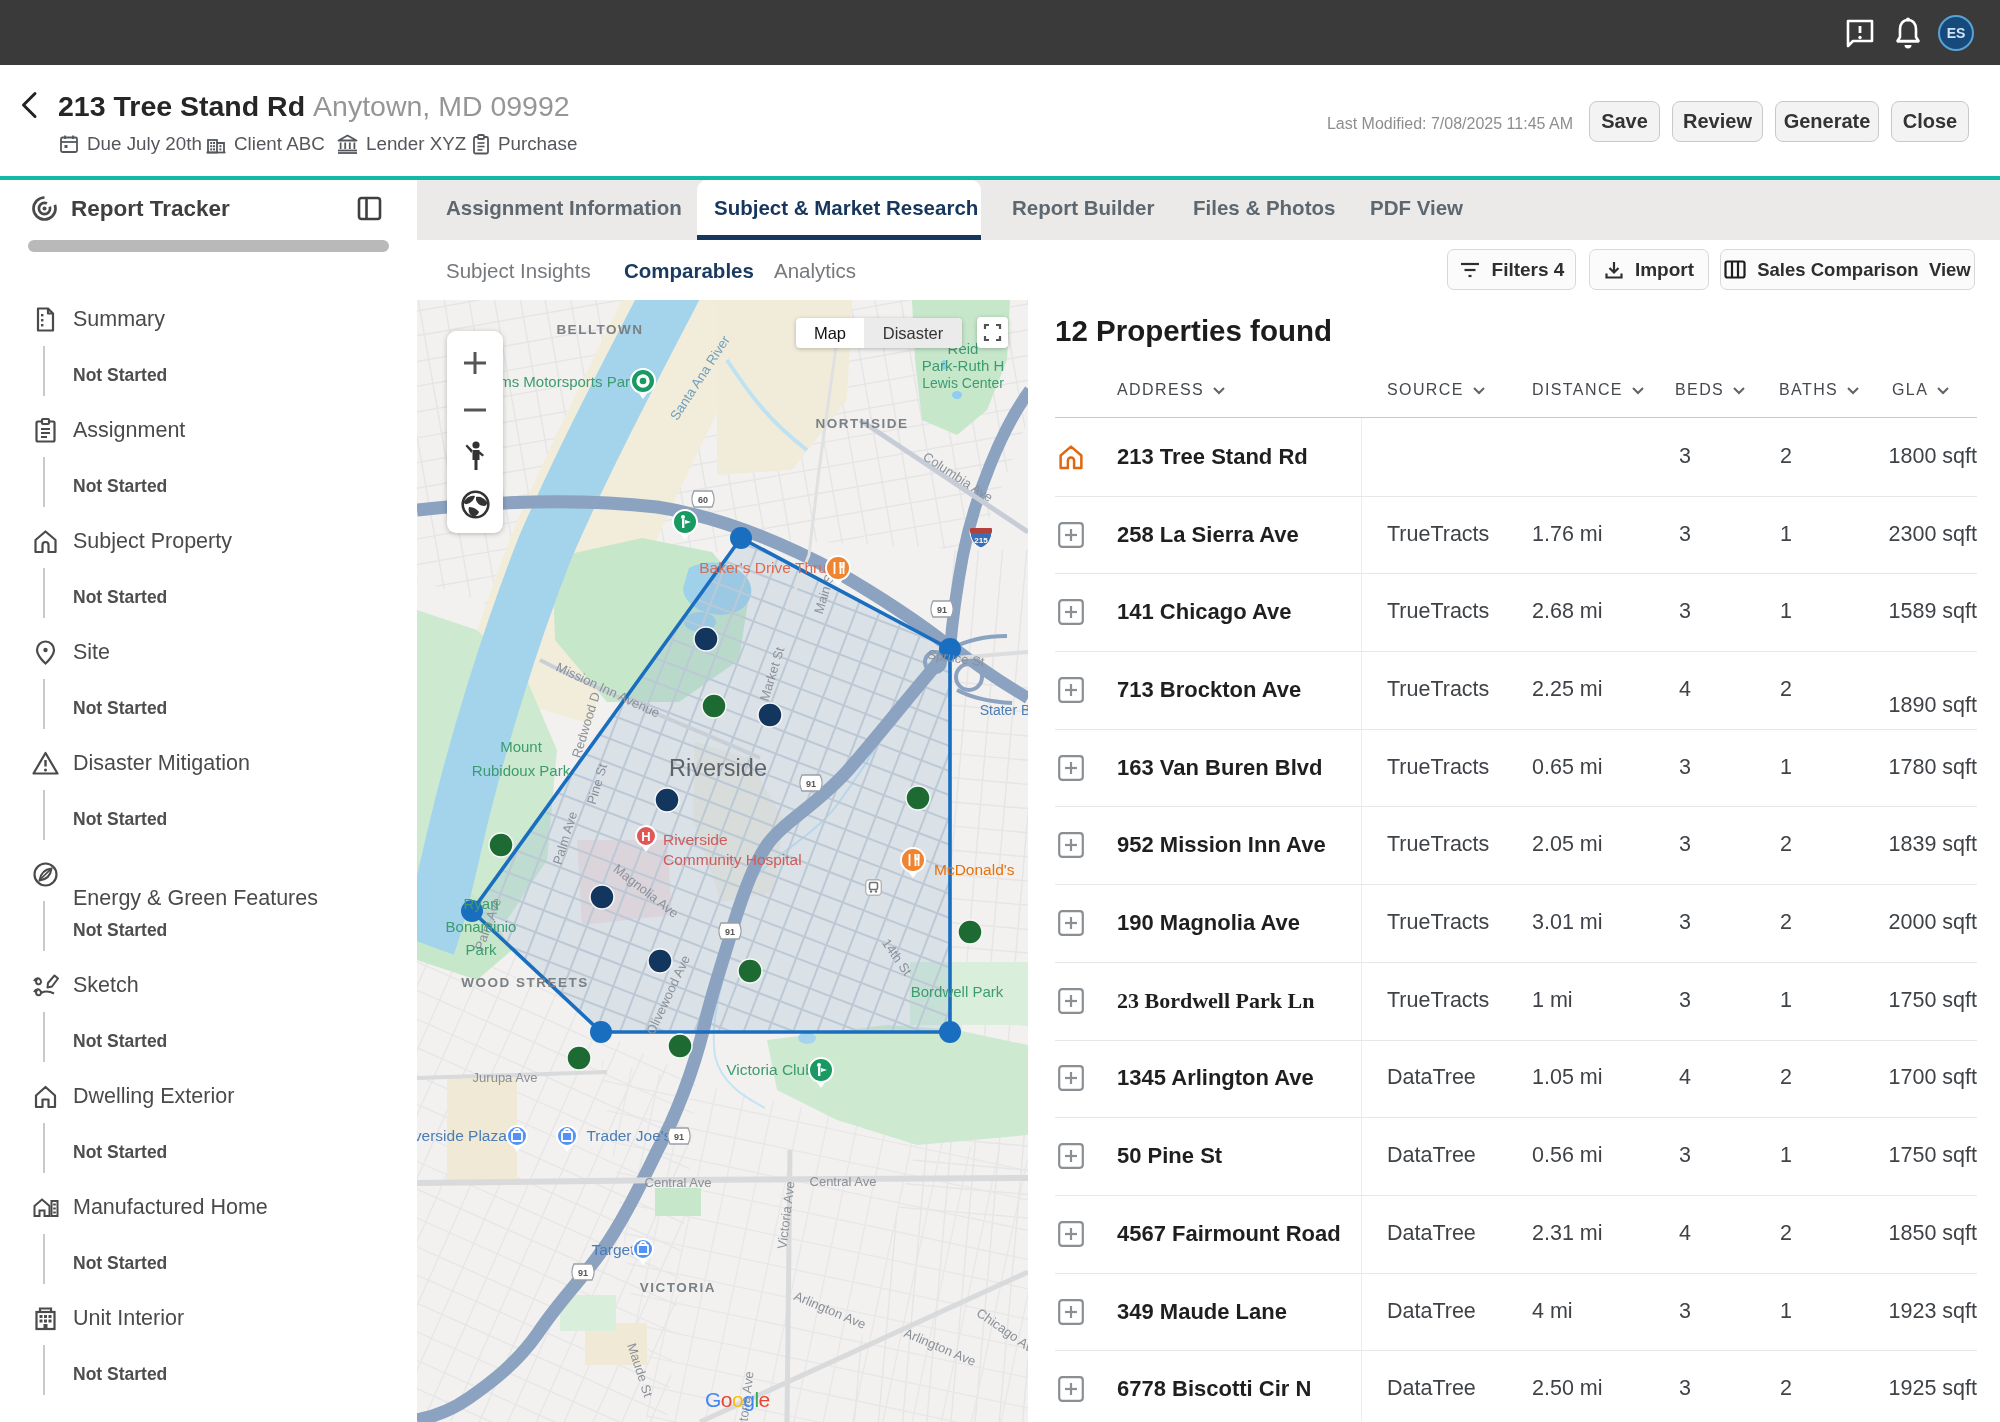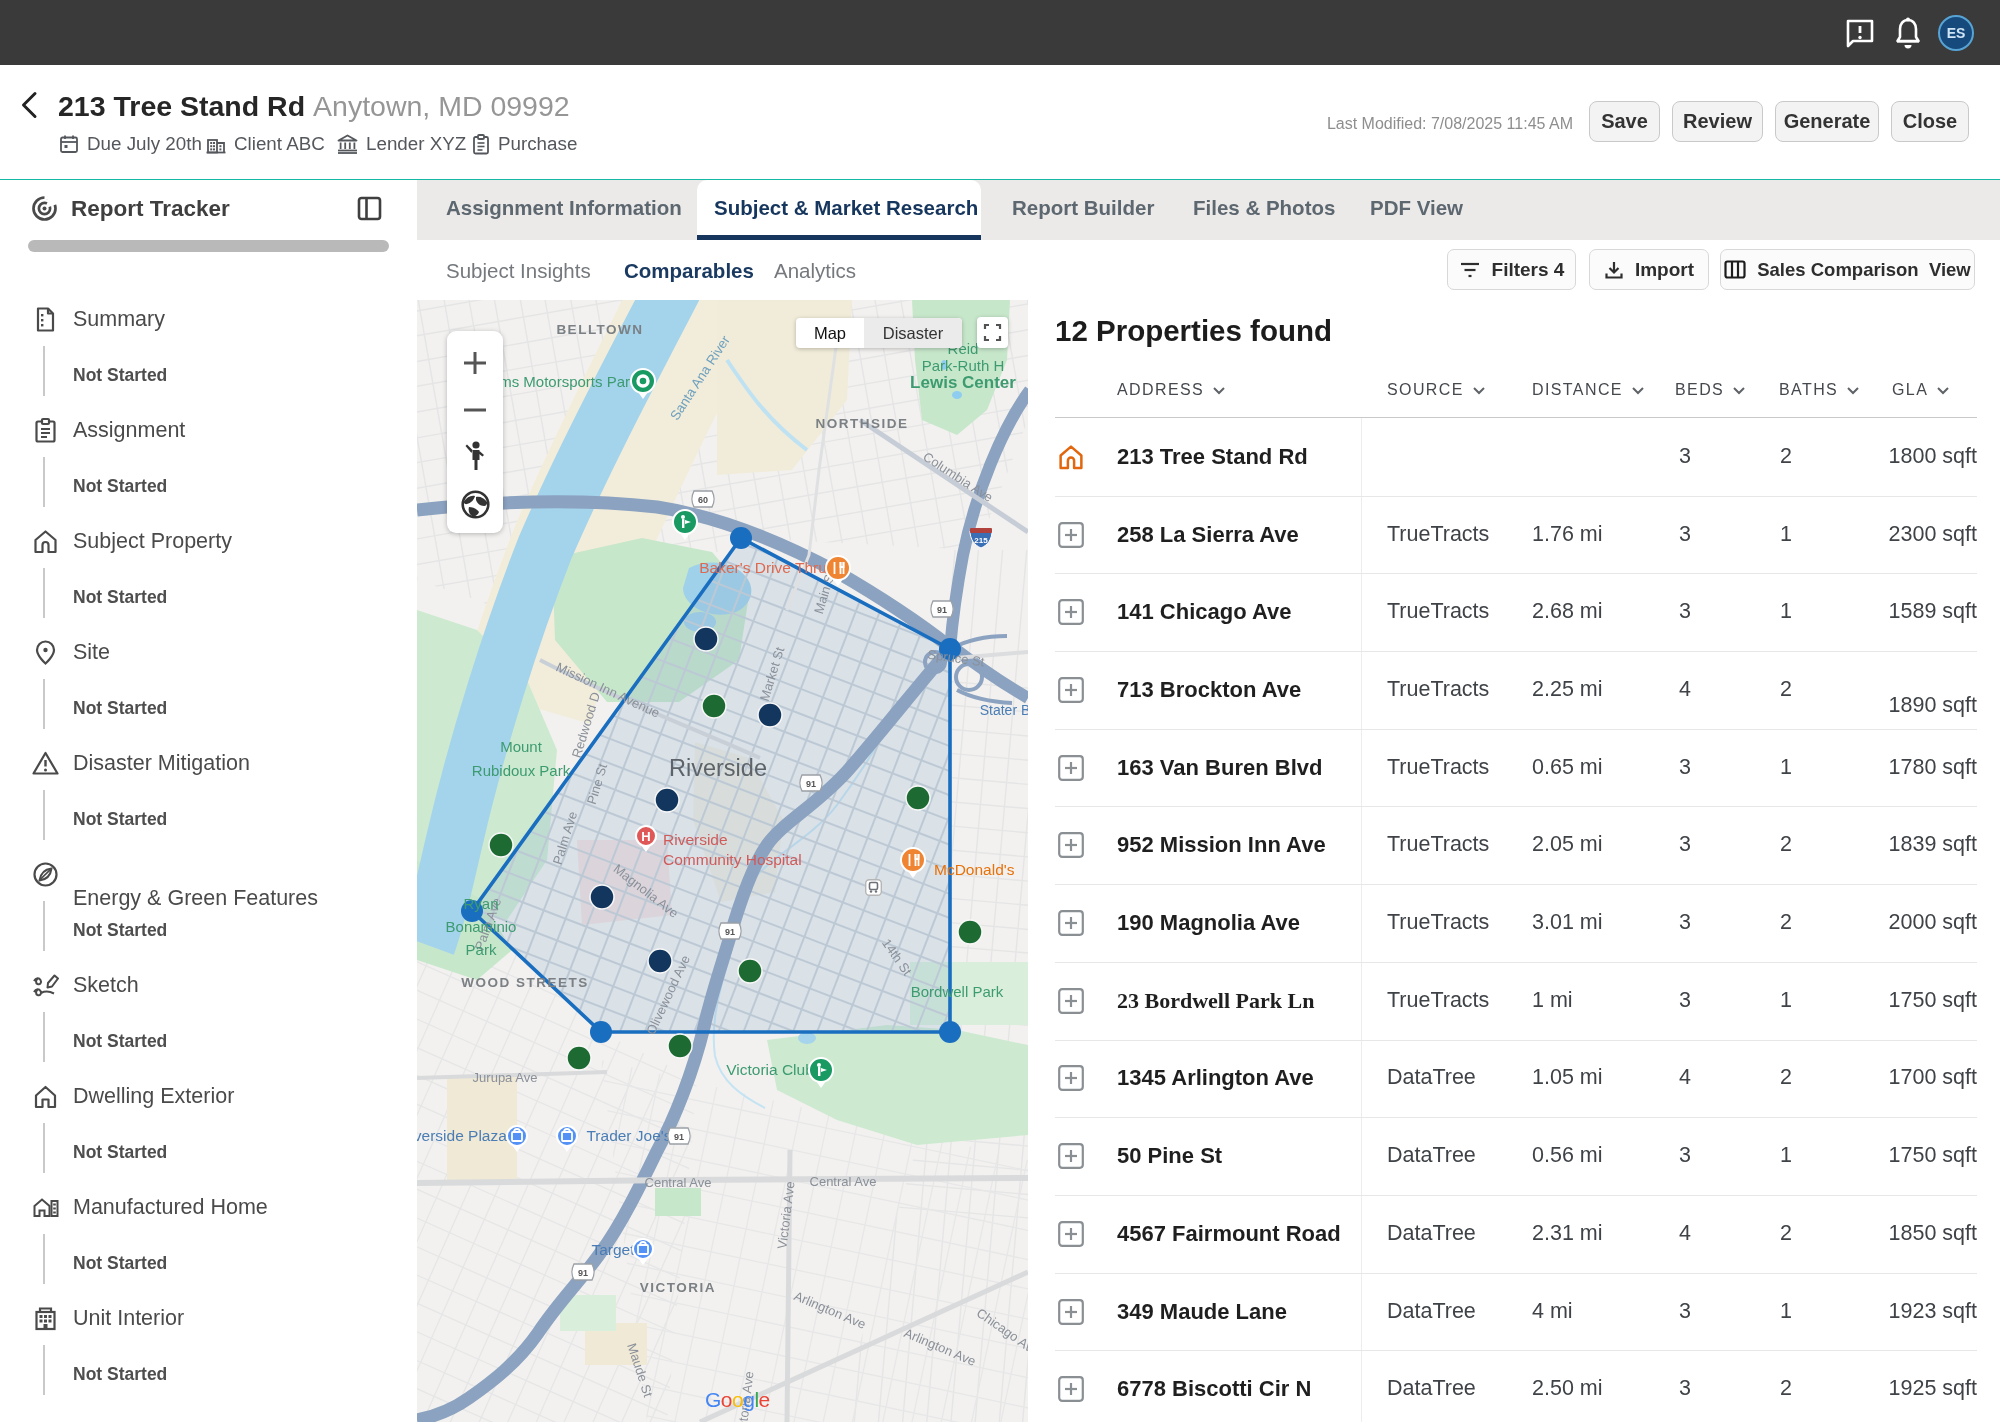--- a/index.html
+++ b/index.html
@@ -1,20 +1,20 @@
 <!DOCTYPE html>
 <html><head>
 <meta charset="utf-8">
 <style>
   * { margin:0; padding:0; box-sizing:border-box; }
   html,body { width:2000px; height:1422px; font-family:"Liberation Sans", sans-serif; background:#fff; overflow:hidden; }
   .abs { position:absolute; }
   #canvas { position:relative; width:2000px; height:1422px; overflow:hidden; background:#fff; }
   #topbar { position:absolute; left:0; top:0; width:2000px; height:65px; background:#3a3a3a; }
-  #header { position:absolute; left:0; top:65px; width:2000px; height:115px; background:#fff; border-bottom:1px solid #14b8a6;text-decoration:underline; }
+  #header { position:absolute; left:0; top:65px; width:2000px; height:115px; background:#fff; border-bottom:4px solid #14b8a6;text-decoration:underline; }
   .htitle { position:absolute; left:58px; top:25px; font-size:28.5px; font-weight:bold; color:#262626; }
   .hsub { color:#969696; font-weight:normal; }
   .meta { position:absolute; top:67px; height:24px; font-size:18.8px; color:#54575c; display:flex; align-items:center; gap:8px; }
   .lastmod { position:absolute; top:50px; font-size:16px; color:#8e8e8e; }
   .hbtn { position:absolute; top:36px; height:41px; background:#f3f3f3; border:1.5px solid #c9c9c9; border-radius:8px; font-size:20px; font-weight:bold; color:#333; display:flex; align-items:center; justify-content:center; }
   .sit { position:absolute; left:73px; font-size:21.5px; color:#4a4a4a; }
   .sns { position:absolute; left:73px; font-size:17.5px; font-weight:bold; color:#4e4e4e; }
   .sline { position:absolute; left:43px; width:1.5px; height:50px; background:#c9c9c9; }
   #tabbar { position:absolute; left:417px; top:180px; width:1583px; height:60px; background:#eceae9; }
   #activetab { position:absolute; left:697px; top:180px; width:284px; height:60px; background:#fff; border-radius:10px 10px 0 0; }
@@ -725,21 +725,21 @@
         <circle cx="333" cy="671" r="12" fill="#1d6b33" stroke="#f8f8f8" stroke-width="1.5"></circle>
         <circle cx="263" cy="746" r="12" fill="#1d6b33" stroke="#f8f8f8" stroke-width="1.5"></circle>
         <circle cx="162" cy="758" r="12" fill="#1d6b33" stroke="#f8f8f8" stroke-width="1.5"></circle>
       </svg>
       <div class="mlabel" style="left:183px;top:29px;color:#7b8085;font-size:13.5px;font-weight:bold;letter-spacing:1.5px;transform:translate(-50%,-50%);">BELLTOWN</div>
       <div class="mlabel" style="left:283px;top:78px;color:#6fa0be;font-size:13.5px;font-weight:normal;letter-spacing:0px;transform:translate(-50%,-50%) rotate(-57deg);">Santa Ana River</div>
       <div class="mlabel" style="left:138px;top:81px;color:#3d9b70;font-size:15px;font-weight:normal;letter-spacing:0px;transform:translate(-50%,-50%);">Adams Motorsports Park</div>
       <div class="mlabel" style="left:445px;top:123px;color:#7b8085;font-size:13.5px;font-weight:bold;letter-spacing:1.5px;transform:translate(-50%,-50%);">NORTHSIDE</div>
       <div class="mlabel" style="left:546px;top:48px;color:#3d9b70;font-size:15px;font-weight:normal;letter-spacing:0px;transform:translate(-50%,-50%);">Reid</div>
       <div class="mlabel" style="left:546px;top:65px;color:#3d9b70;font-size:15px;font-weight:normal;letter-spacing:0px;transform:translate(-50%,-50%);">Park-Ruth H</div>
-      <div class="mlabel" style="left:546px;top:83px;color:#3d9b70;font-size:17px;font-weight:bold;letter-spacing:0px;transform:translate(-50%,-50%);">Lewis Center</div>
+      <div class="mlabel" style="left:546px;top:83px;color:#3d9b70;font-size:14px;font-weight:normal;letter-spacing:0px;transform:translate(-50%,-50%);">Lewis Center</div>
       <div class="mlabel" style="left:541px;top:177px;color:#8a9099;font-size:13px;font-weight:normal;letter-spacing:0px;transform:translate(-50%,-50%) rotate(33deg);">Columbia Ave</div>
       <div class="mlabel" style="left:346px;top:268px;color:#dd6a50;font-size:15.5px;font-weight:normal;letter-spacing:0px;transform:translate(-50%,-50%);">Baker's Drive Thru</div>
       <div class="mlabel" style="left:539px;top:358px;color:#8a9099;font-size:13px;font-weight:normal;letter-spacing:0px;transform:translate(-50%,-50%) rotate(8deg);">Spruce St</div>
       <div class="mlabel" style="left:588px;top:410px;color:#4a7db5;font-size:14px;font-weight:normal;letter-spacing:0px;transform:translate(-50%,-50%);">Stater&nbsp;B</div>
       <div class="mlabel" style="left:191px;top:390px;color:#8a9099;font-size:13px;font-weight:normal;letter-spacing:0px;transform:translate(-50%,-50%) rotate(25deg);">Mission Inn Avenue</div>
       <div class="mlabel" style="left:104px;top:446px;color:#3d9b70;font-size:15px;font-weight:normal;letter-spacing:0px;transform:translate(-50%,-50%);">Mount</div>
       <div class="mlabel" style="left:104px;top:470px;color:#3d9b70;font-size:15px;font-weight:normal;letter-spacing:0px;transform:translate(-50%,-50%);">Rubidoux Park</div>
       <div class="mlabel" style="left:301px;top:468px;color:#5d6369;font-size:23.5px;font-weight:500;letter-spacing:0px;transform:translate(-50%,-50%);">Riverside</div>
       <div class="mlabel" style="left:355px;top:374px;color:#8a9099;font-size:13px;font-weight:normal;letter-spacing:0px;transform:translate(-50%,-50%) rotate(-73deg);">Market St</div>
       <div class="mlabel" style="left:407px;top:294px;color:#8a9099;font-size:13px;font-weight:normal;letter-spacing:0px;transform:translate(-50%,-50%) rotate(-73deg);">Main S</div>

